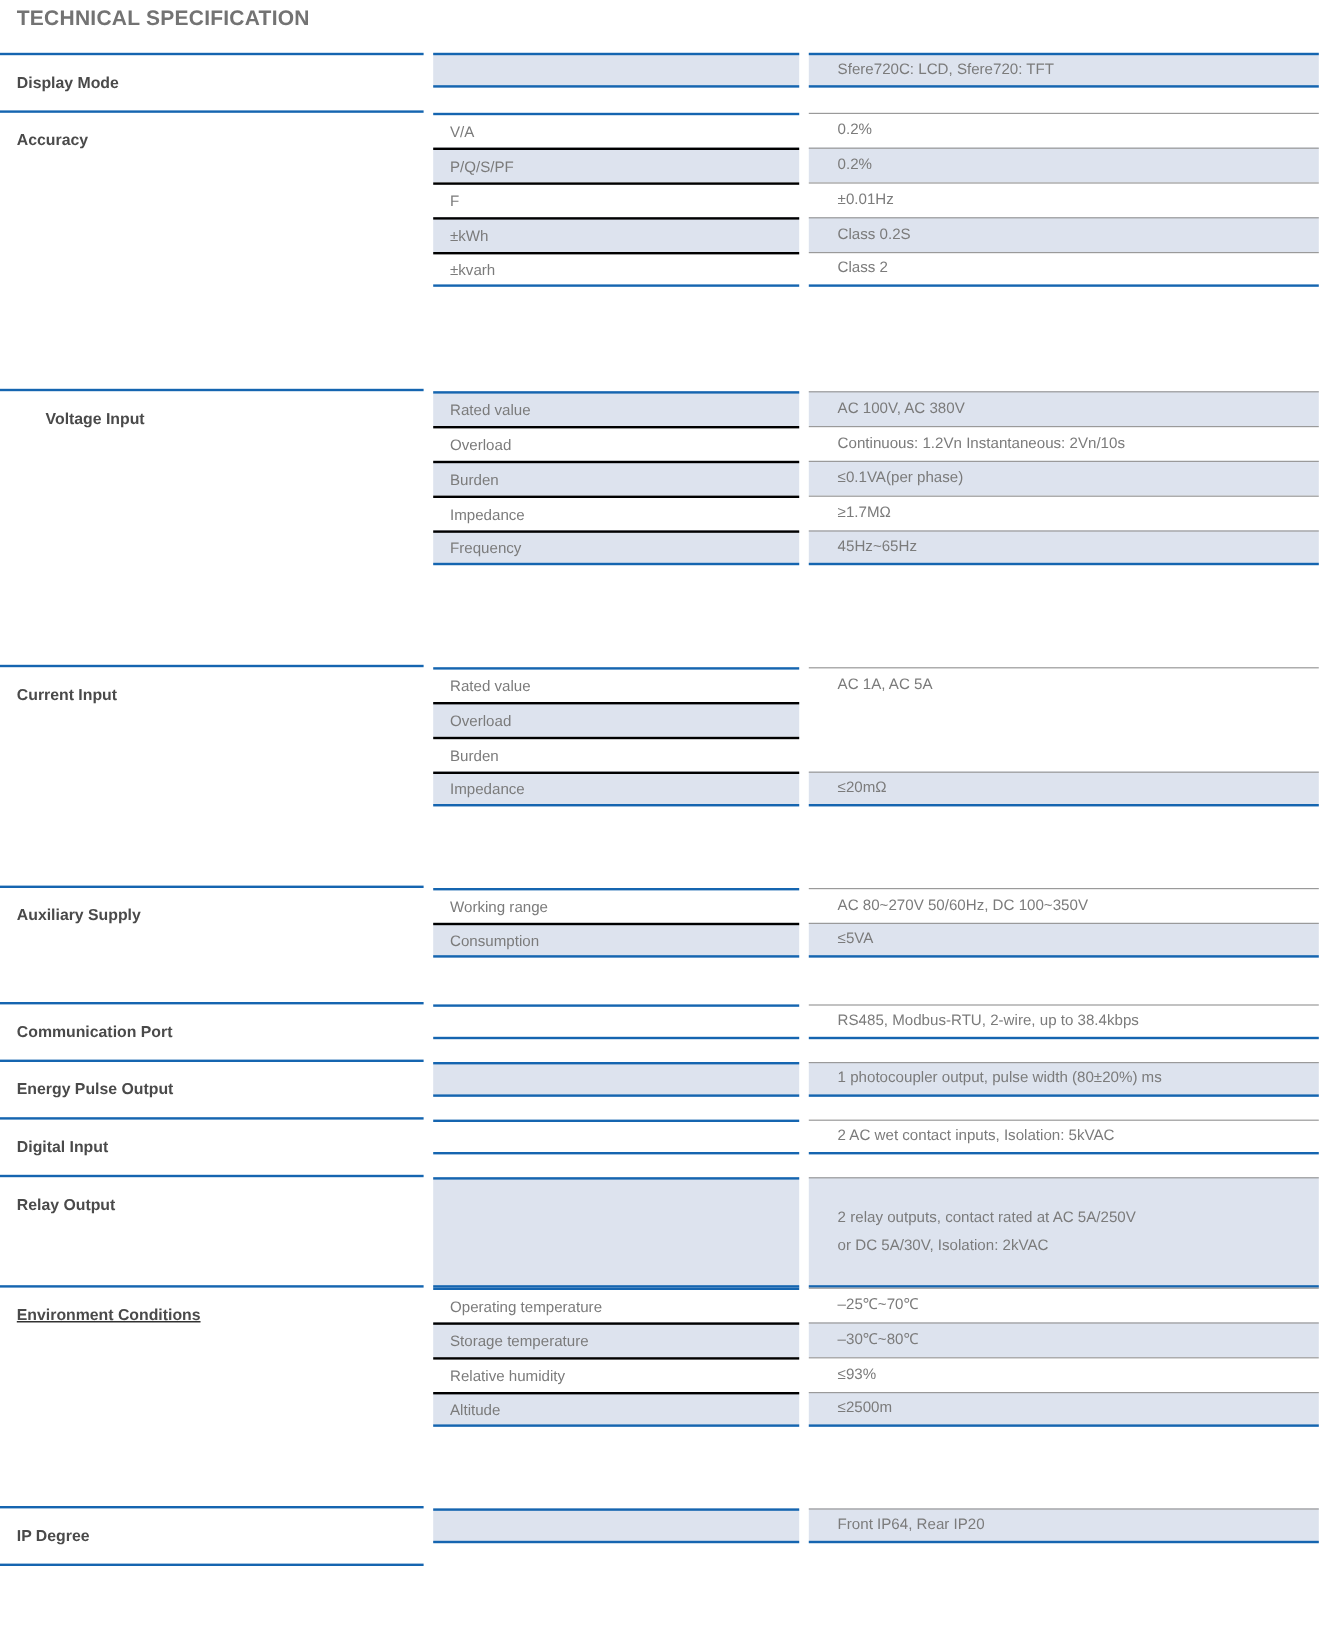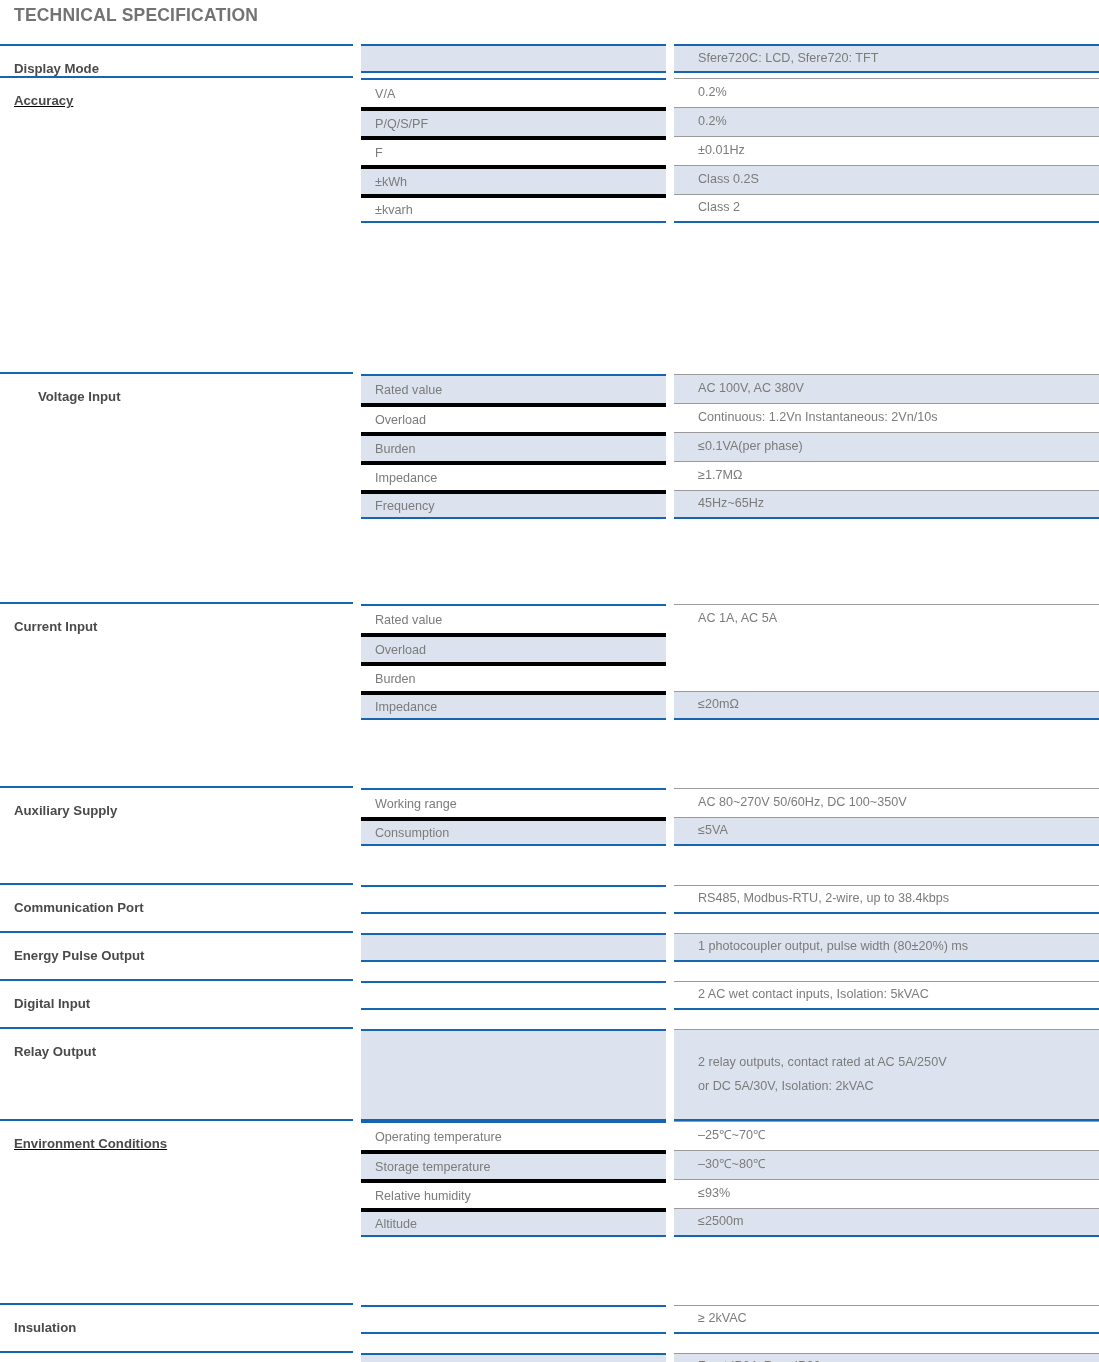--- a/index.html
+++ b/index.html
@@ -80,21 +80,21 @@
 
   .cell-sub {
     width: 305px;
     flex: 0 0 305px;
     box-sizing: border-box;
     font-size: 12.6px;
     color: #7b7b7b;
     padding-left: 14px;
     display: flex;
     align-items: center;
-    border-top: 4px solid #000000;
+    border-top: 2px solid #000000;
     margin-right: 8px;
   }
   .cell-val {
     flex: 1 1 auto;
     box-sizing: border-box;
     font-size: 12.6px;
     color: #7b7b7b;
     padding-left: 24px;
     padding-right: 12px;
     display: flex;
@@ -127,34 +127,34 @@
   
   .cell-sub.empty { }
 </style>
 </head>
 <body>
 
 <div class="page-title">TECHNICAL SPECIFICATION</div>
 
 <div class="spec-table" id="spec-table">
     <div class="spec-section">
-      <div class="col-cat" style="height: 34px;">
+      <div class="col-cat" style="height: 50px;">
         <div class="cat-label">Display Mode</div>
       </div>
       <div class="col-rows section-end blue-val-bottom">
         <div class="spec-row shaded row-first">
           <div class="cell-sub empty"></div>
           <div class="cell-val">
             <span class="vline">Sfere720C: LCD, Sfere720: TFT</span>
           </div>
         </div>
       </div>
     </div>
     <div class="spec-section">
-      <div class="col-cat" style="height: 296px; text-decoration: underline;">
+      <div class="col-cat" style="height: 232px;">
         <div class="cat-label">Accuracy</div>
       </div>
       <div class="col-rows section-end blue-val-bottom">
         <div class="spec-row row-first no-blue-val">
           <div class="cell-sub">V/A</div>
           <div class="cell-val">
             <span class="vline">0.2%</span>
           </div>
         </div>
         <div class="spec-row shaded">
@@ -343,33 +343,20 @@
         <div class="spec-row shaded">
           <div class="cell-sub">Altitude</div>
           <div class="cell-val">
             <span class="vline">≤2500m</span>
           </div>
         </div>
       </div>
     </div>
     <div class="spec-section">
       <div class="col-cat" style="height: 48px;">
-        <div class="cat-label">Insulation</div>
-      </div>
-      <div class="col-rows section-end blue-val-bottom">
-        <div class="spec-row row-first no-blue-val">
-          <div class="cell-sub empty"></div>
-          <div class="cell-val">
-            <span class="vline">≥ 2kVAC</span>
-          </div>
-        </div>
-      </div>
-    </div>
-    <div class="spec-section">
-      <div class="col-cat" style="height: 48px;">
         <div class="cat-label">IP Degree</div>
       </div>
       <div class="col-rows section-end blue-val-bottom">
         <div class="spec-row shaded row-first no-blue-val">
           <div class="cell-sub empty"></div>
           <div class="cell-val">
             <span class="vline">Front IP64, Rear IP20</span>
           </div>
         </div>
       </div>

